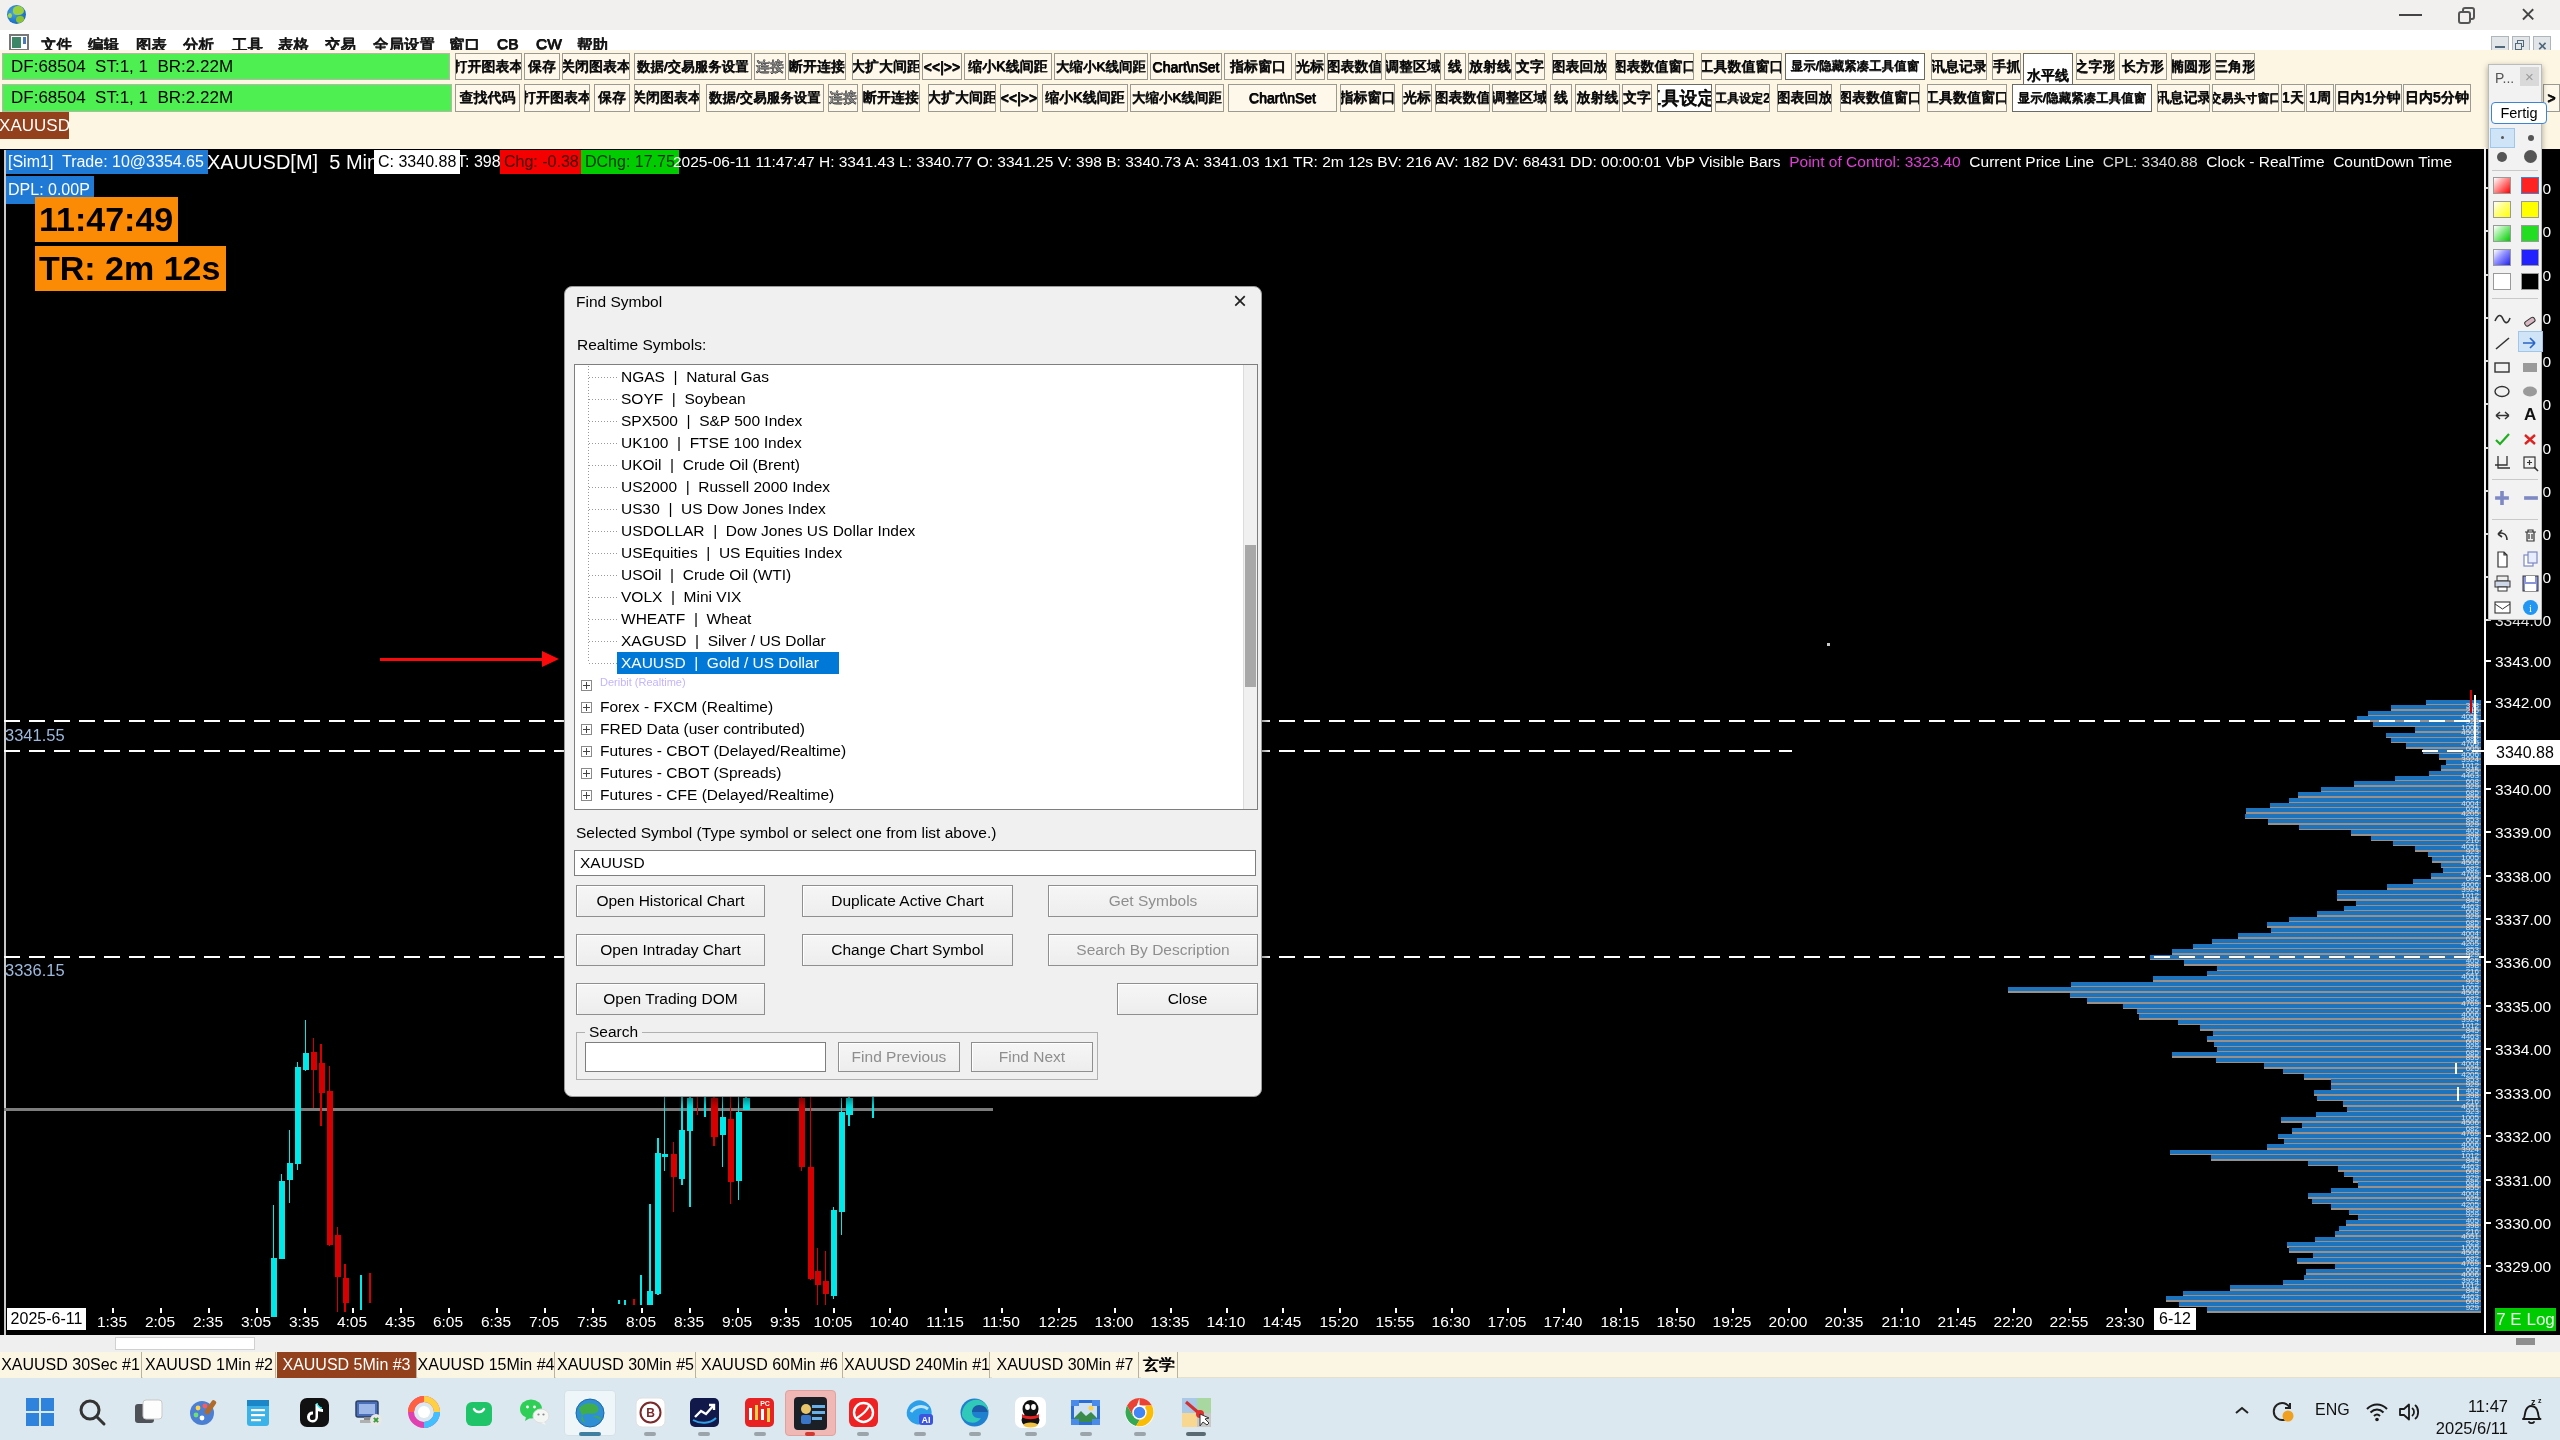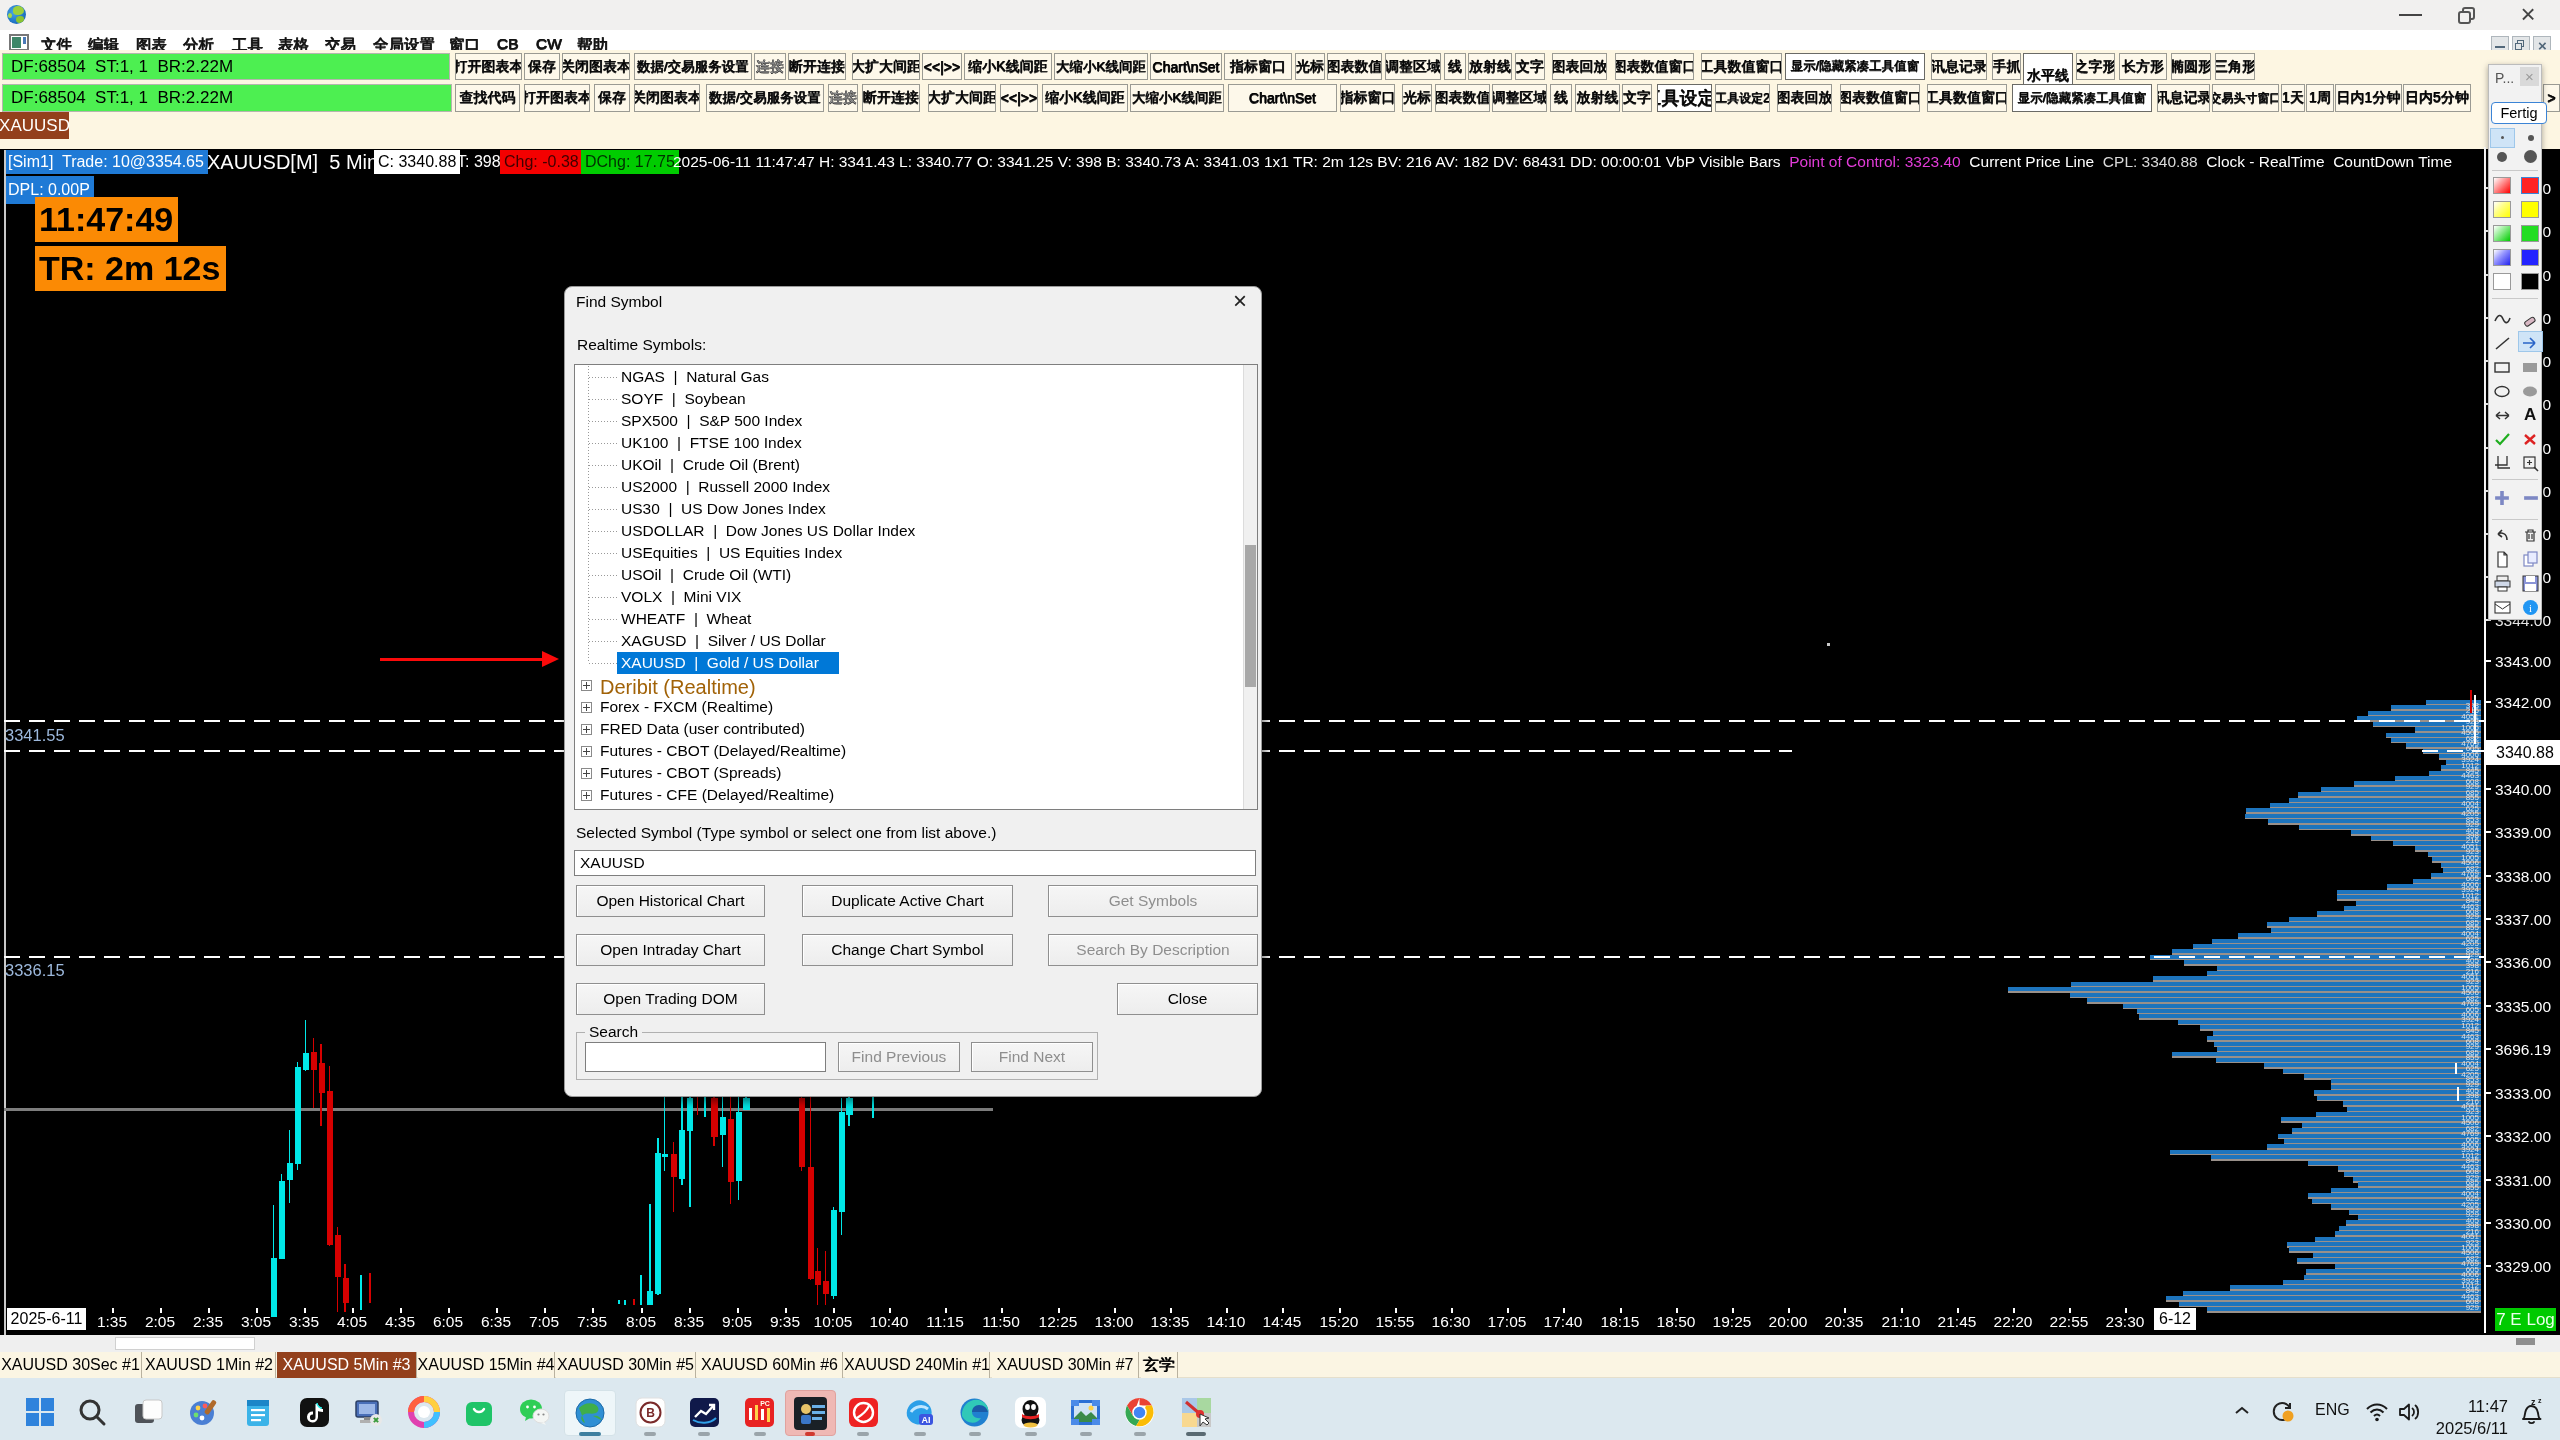--- a/index.html
+++ b/index.html
@@ -453,21 +453,21 @@
 <div class="a wt" style="left:2495px;top:824px;font-size:15.5px">3339.00</div>
 <div class="a" style="left:2485px;top:831px;width:6px;height:1.5px;background:#fff"></div>
 <div class="a wt" style="left:2495px;top:868px;font-size:15.5px">3338.00</div>
 <div class="a" style="left:2485px;top:875px;width:6px;height:1.5px;background:#fff"></div>
 <div class="a wt" style="left:2495px;top:911px;font-size:15.5px">3337.00</div>
 <div class="a" style="left:2485px;top:918px;width:6px;height:1.5px;background:#fff"></div>
 <div class="a wt" style="left:2495px;top:954px;font-size:15.5px">3336.00</div>
 <div class="a" style="left:2485px;top:961px;width:6px;height:1.5px;background:#fff"></div>
 <div class="a wt" style="left:2495px;top:998px;font-size:15.5px">3335.00</div>
 <div class="a" style="left:2485px;top:1005px;width:6px;height:1.5px;background:#fff"></div>
-<div class="a wt" style="left:2495px;top:1041px;font-size:15.5px">3696.19</div>
+<div class="a wt" style="left:2495px;top:1041px;font-size:15.5px">3334.00</div>
 <div class="a" style="left:2485px;top:1048px;width:6px;height:1.5px;background:#fff"></div>
 <div class="a wt" style="left:2495px;top:1085px;font-size:15.5px">3333.00</div>
 <div class="a" style="left:2485px;top:1092px;width:6px;height:1.5px;background:#fff"></div>
 <div class="a wt" style="left:2495px;top:1128px;font-size:15.5px">3332.00</div>
 <div class="a" style="left:2485px;top:1135px;width:6px;height:1.5px;background:#fff"></div>
 <div class="a wt" style="left:2495px;top:1172px;font-size:15.5px">3331.00</div>
 <div class="a" style="left:2485px;top:1179px;width:6px;height:1.5px;background:#fff"></div>
 <div class="a wt" style="left:2495px;top:1215px;font-size:15.5px">3330.00</div>
 <div class="a" style="left:2485px;top:1222px;width:6px;height:1.5px;background:#fff"></div>
 <div class="a wt" style="left:2495px;top:1258px;font-size:15.5px">3329.00</div>
@@ -610,21 +610,21 @@
 <div class="a" style="left:589px;top:619px;width:28px;height:1px;background:repeating-linear-gradient(90deg,#999 0 1px,transparent 1px 3px)"></div>
 <div class="a" style="left:621px;top:610px;font-size:15.5px;color:#000;white-space:pre">WHEATF  |  Wheat</div>
 <div class="a" style="left:589px;top:641px;width:28px;height:1px;background:repeating-linear-gradient(90deg,#999 0 1px,transparent 1px 3px)"></div>
 <div class="a" style="left:621px;top:632px;font-size:15.5px;color:#000;white-space:pre">XAGUSD  |  Silver / US Dollar</div>
 <div class="a" style="left:589px;top:663px;width:28px;height:1px;background:repeating-linear-gradient(90deg,#999 0 1px,transparent 1px 3px)"></div>
 <div class="a" style="left:617px;top:652px;width:222px;height:22px;background:#0078d7"></div>
 <div class="a" style="left:621px;top:654px;font-size:15.5px;color:#fff;white-space:pre">XAUUSD  |  Gold / US Dollar</div>
 <div class="a" style="left:581px;top:680px;width:11px;height:11px;border:1px solid #8a8a8a;background:#fff"></div>
 <div class="a" style="left:583px;top:685px;width:7px;height:1px;background:#444"></div>
 <div class="a" style="left:586px;top:682px;width:1px;height:7px;background:#444"></div>
-<div class="a" style="left:600px;top:676px;font-size:20px;color:#a16207">Deribit (Realtime)</div>
+<div class="a" style="left:600px;top:676px;font-size:11px;color:#c4b5fd">Deribit (Realtime)</div>
 <div class="a" style="left:581px;top:702px;width:11px;height:11px;border:1px solid #8a8a8a;background:#fff"></div>
 <div class="a" style="left:583px;top:707px;width:7px;height:1px;background:#444"></div>
 <div class="a" style="left:586px;top:704px;width:1px;height:7px;background:#444"></div>
 <div class="a" style="left:600px;top:698px;font-size:15.5px;color:#000">Forex - FXCM (Realtime)</div>
 <div class="a" style="left:581px;top:724px;width:11px;height:11px;border:1px solid #8a8a8a;background:#fff"></div>
 <div class="a" style="left:583px;top:729px;width:7px;height:1px;background:#444"></div>
 <div class="a" style="left:586px;top:726px;width:1px;height:7px;background:#444"></div>
 <div class="a" style="left:600px;top:720px;font-size:15.5px;color:#000">FRED Data (user contributed)</div>
 <div class="a" style="left:581px;top:746px;width:11px;height:11px;border:1px solid #8a8a8a;background:#fff"></div>
 <div class="a" style="left:583px;top:751px;width:7px;height:1px;background:#444"></div>

